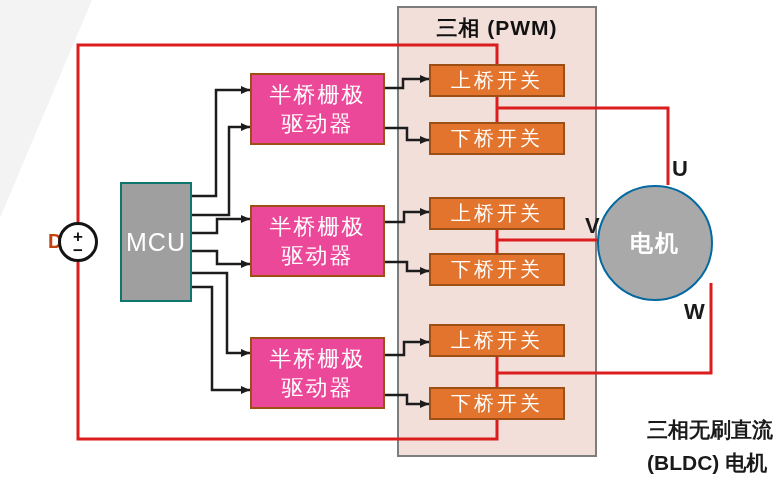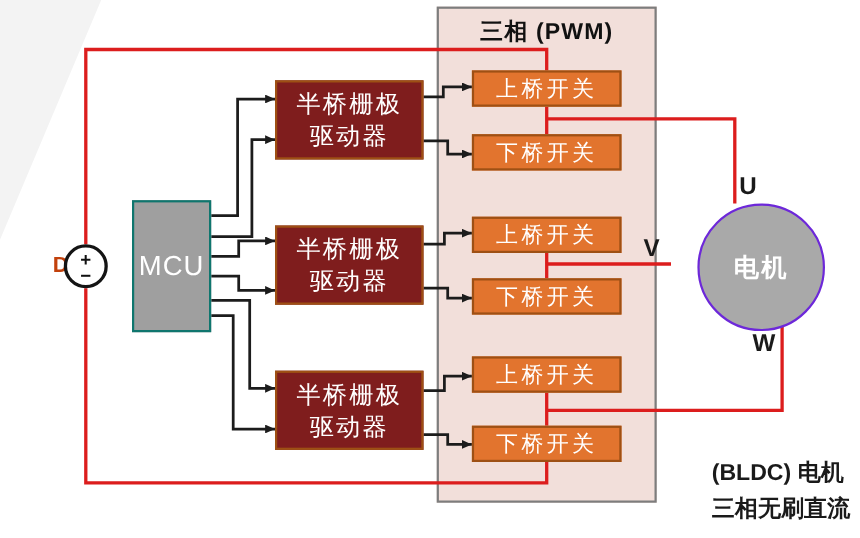--- a/index.html
+++ b/index.html
@@ -26,33 +26,33 @@
   .black-wire{stroke:#1c1c1c;stroke-width:2.5;fill:none;}
   .block{
     position:absolute;z-index:3;box-sizing:border-box;display:flex;
     align-items:center;justify-content:center;text-align:center;color:#ffffff;
   }
   .mcu{
     left:120px;top:182px;width:72px;height:120px;background:#9f9f9f;
     border:2px solid #0f766e;font-size:25px;letter-spacing:1px;
   }
   .driver{
-    left:250px;width:135px;height:72px;background:#7f1d1d;border:2px solid #9e5014;
+    left:250px;width:135px;height:72px;background:#ec4899;border:2px solid #9e5014;
     font-size:22px;line-height:29px;flex-direction:column;letter-spacing:2px;
   }
   .driver.d1{top:73px;} .driver.d2{top:205px;} .driver.d3{top:337px;}
   .switch{
     left:429px;width:136px;height:33px;background:#e2742e;border:2px solid #9e5014;
     font-size:20px;letter-spacing:3px;
   }
   .sw1{top:64px;} .sw2{top:122px;} .sw3{top:197px;}
   .sw4{top:253px;} .sw5{top:324px;} .sw6{top:387px;}
   .motor{
-    left:634px;top:185px;width:116px;height:116px;border-radius:50%;
-    background:#a9a9a9;border:2px solid #6d28d9;font-size:23px;font-weight:bold;
+    left:597px;top:185px;width:116px;height:116px;border-radius:50%;
+    background:#a9a9a9;border:2px solid #0369a1;font-size:23px;font-weight:bold;
     letter-spacing:2px;
   }
   .dc-circle{
     position:absolute;left:58px;top:222px;width:40px;height:40px;border-radius:50%;
     background:#ffffff;border:3px solid #141414;box-sizing:border-box;z-index:3;
   }
   .dc-plus,.dc-minus{
     position:absolute;left:0;width:100%;text-align:center;color:#111;
     font-weight:bold;line-height:1;
   }
@@ -148,17 +148,17 @@
 
   <div class="block motor">
     <span>电机</span>
   </div>
 
   <div class="phase-label phase-u">U</div>
   <div class="phase-label phase-v">V</div>
   <div class="phase-label phase-w">W</div>
 
   <div class="caption">
+    <div>三相无刷直流</div>
     <div>(BLDC) 电机</div>
-    <div>三相无刷直流</div>
   </div>
 
 </div>
 
 </body></html>

